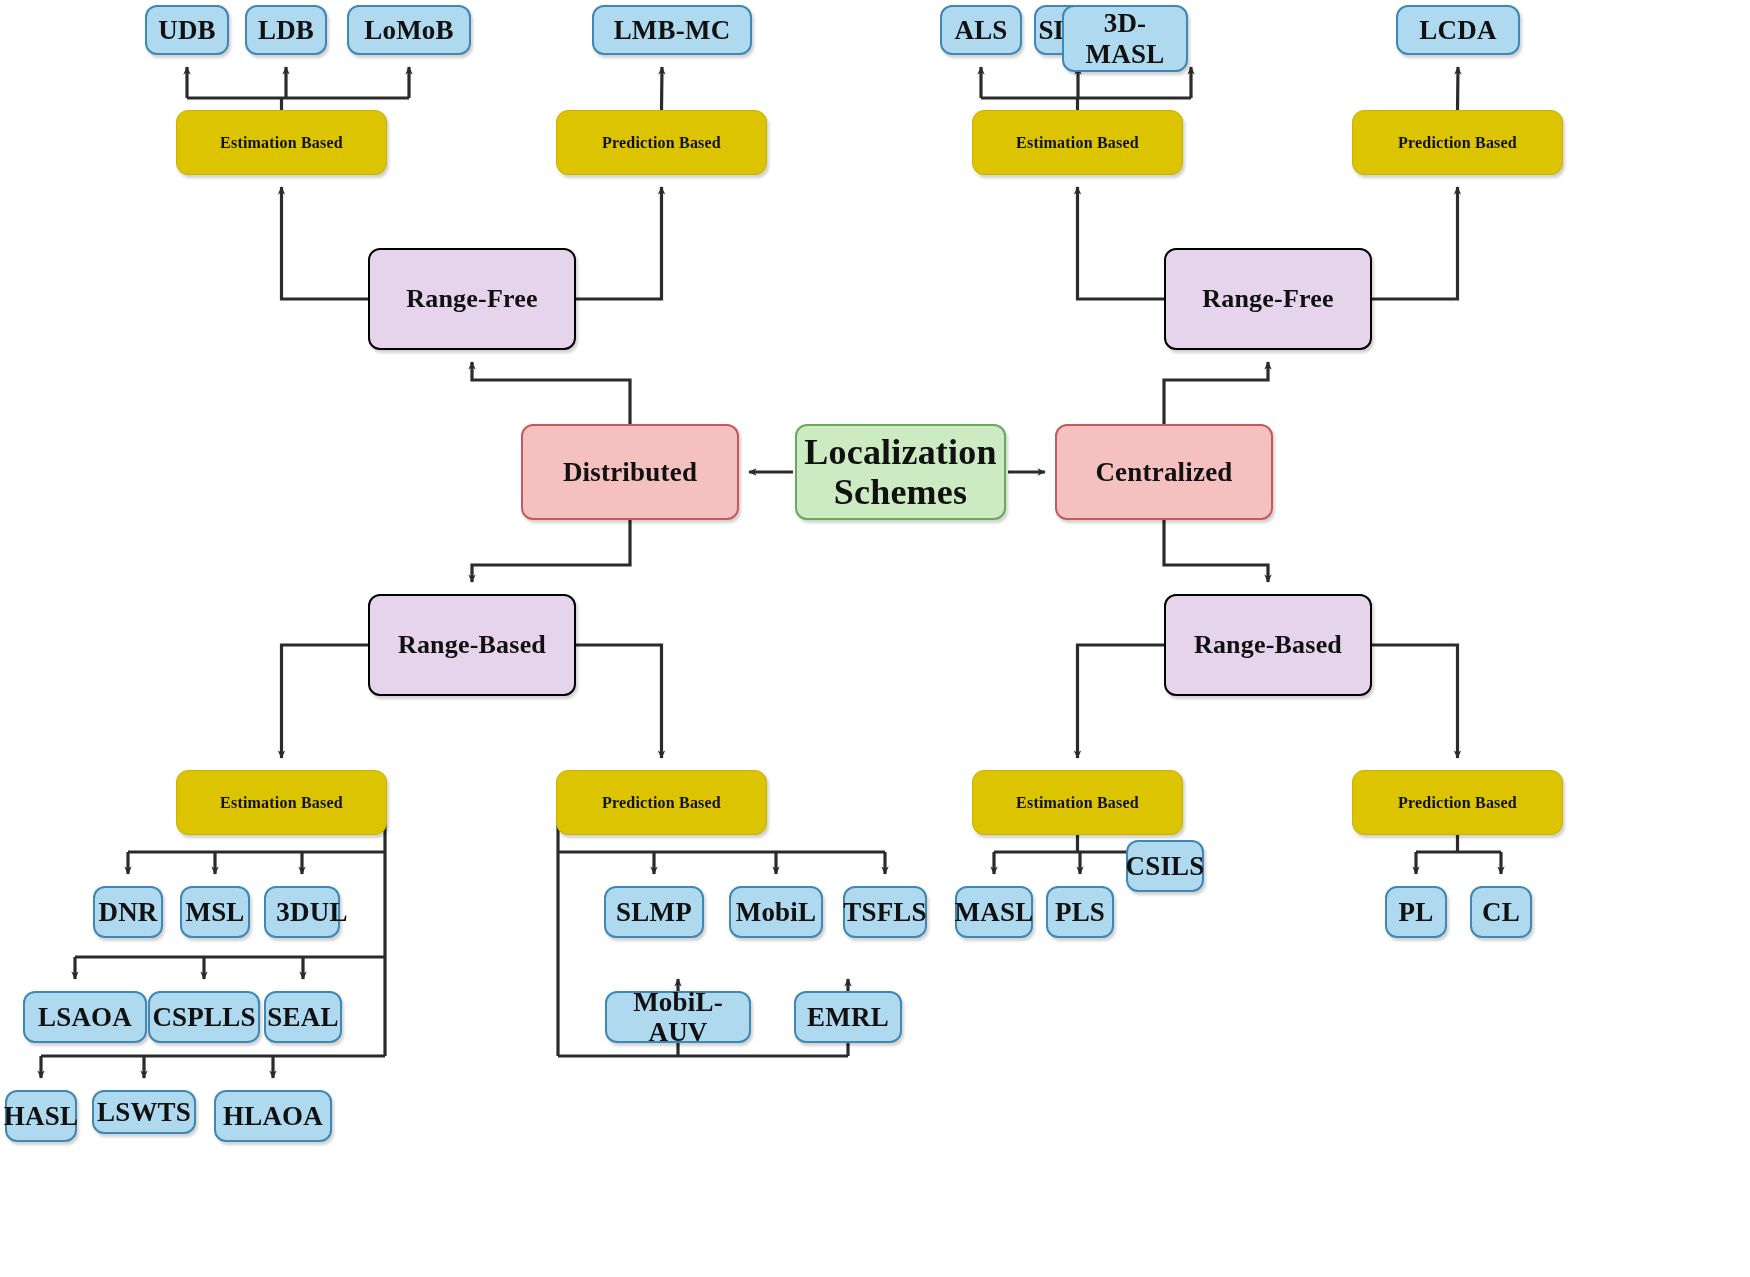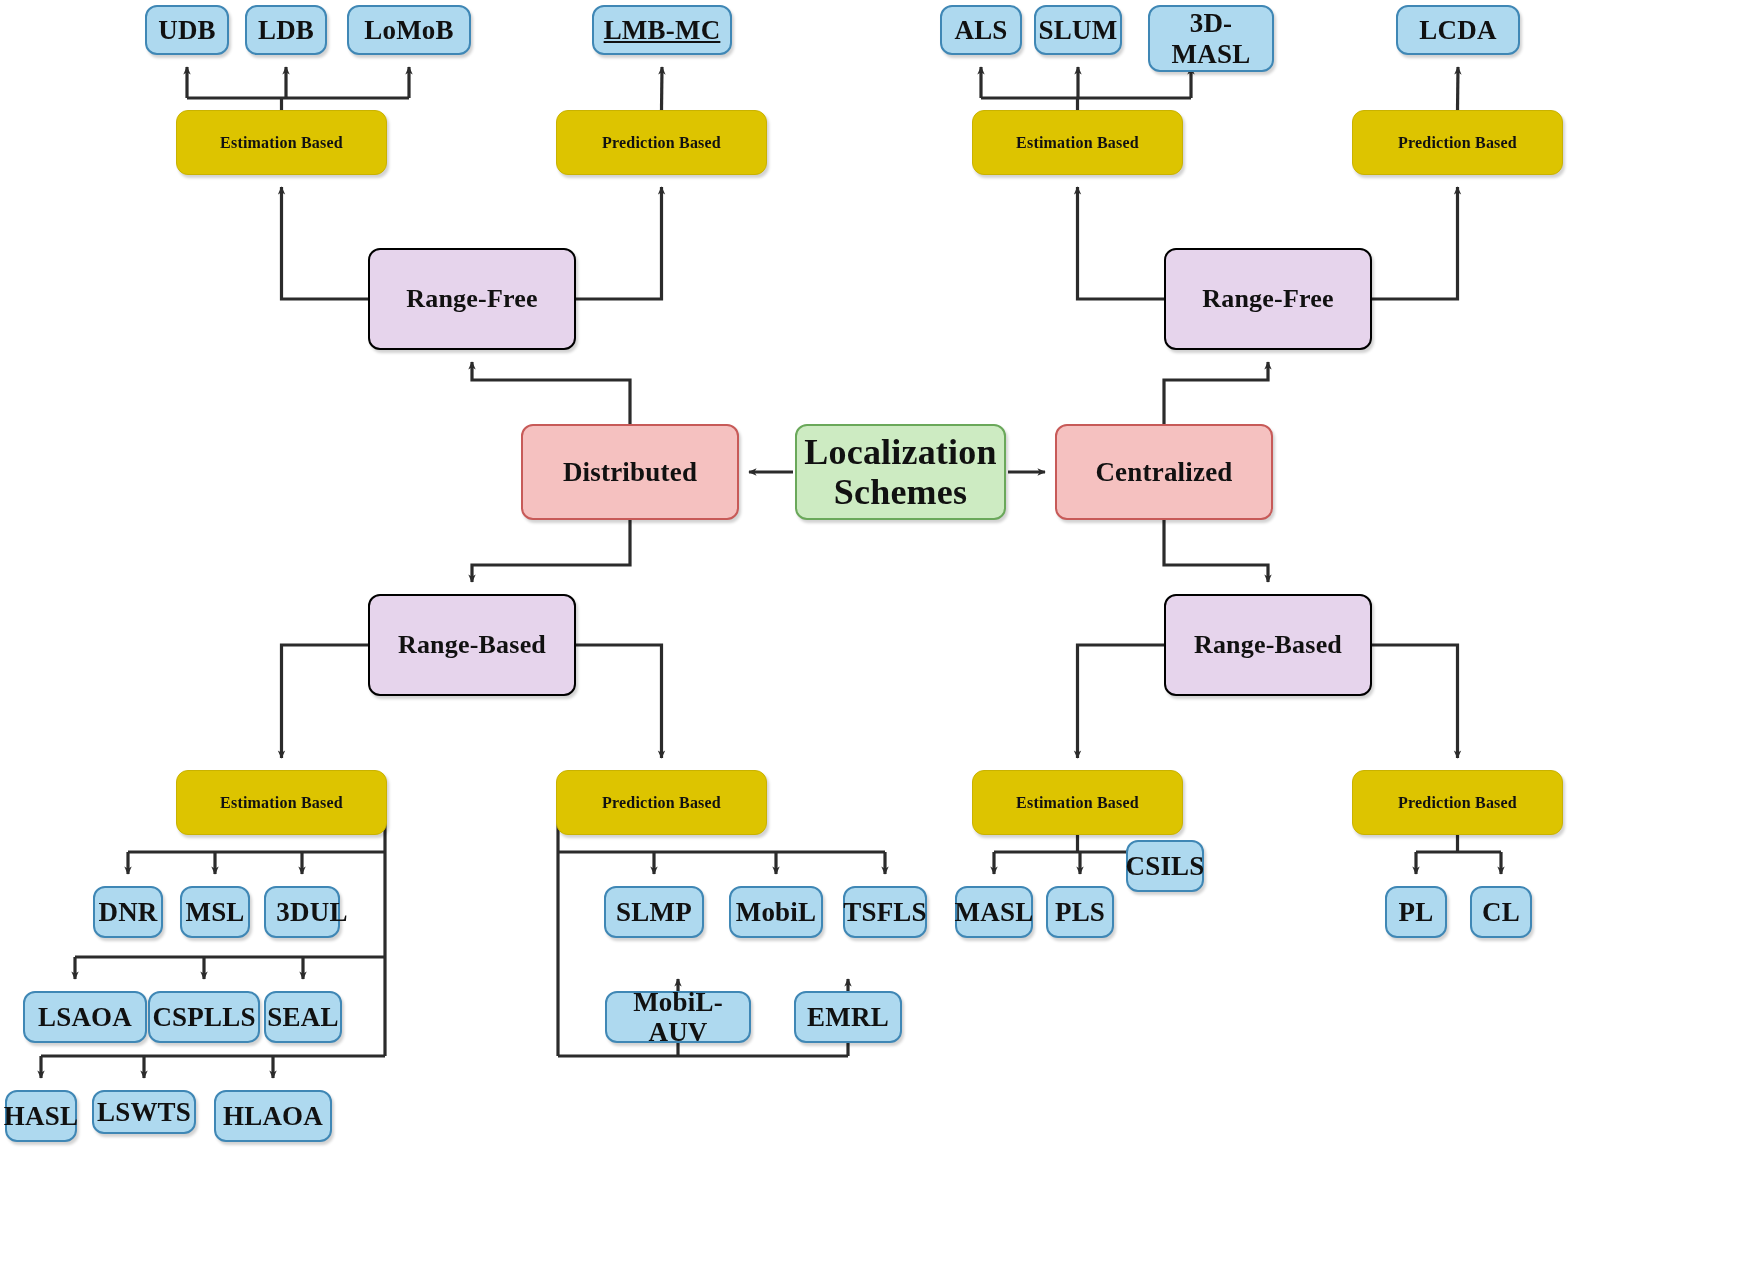--- a/index.html
+++ b/index.html
@@ -139,30 +139,30 @@
   <div id="node-layer">
       <div class="node leaf" style="left: 145px; top: 5px; width: 84px; height: 50px;">
         <span>UDB</span>
       </div>
       <div class="node leaf" style="left: 245px; top: 5px; width: 82px; height: 50px;">
         <span>LDB</span>
       </div>
       <div class="node leaf" style="left: 347px; top: 5px; width: 124px; height: 50px;">
         <span>LoMoB</span>
       </div>
-      <div class="node leaf" style="left: 592px; top: 5px; width: 140px; height: 50px; text-decoration: underline;">
+      <div class="node leaf" style="left: 592px; top: 5px; width: 160px; height: 50px;">
         <span>LMB-MC</span>
       </div>
       <div class="node leaf" style="left: 940px; top: 5px; width: 82px; height: 50px;">
         <span>ALS</span>
       </div>
       <div class="node leaf" style="left: 1034px; top: 5px; width: 88px; height: 50px;">
         <span>SLUM</span>
       </div>
-      <div class="node leaf" style="left: 1148px; top: 5px; width: 126px; height: 67px;">
+      <div class="node leaf" style="left: 1062px; top: 5px; width: 126px; height: 67px;">
         <span>3D-MASL</span>
       </div>
       <div class="node leaf" style="left: 1396px; top: 5px; width: 124px; height: 50px;">
         <span>LCDA</span>
       </div>
       <div class="node method" style="left: 176px; top: 110px; width: 211px; height: 65px;">
         <span>Estimation Based</span>
       </div>
       <div class="node method" style="left: 556px; top: 110px; width: 211px; height: 65px;">
         <span>Prediction Based</span>

